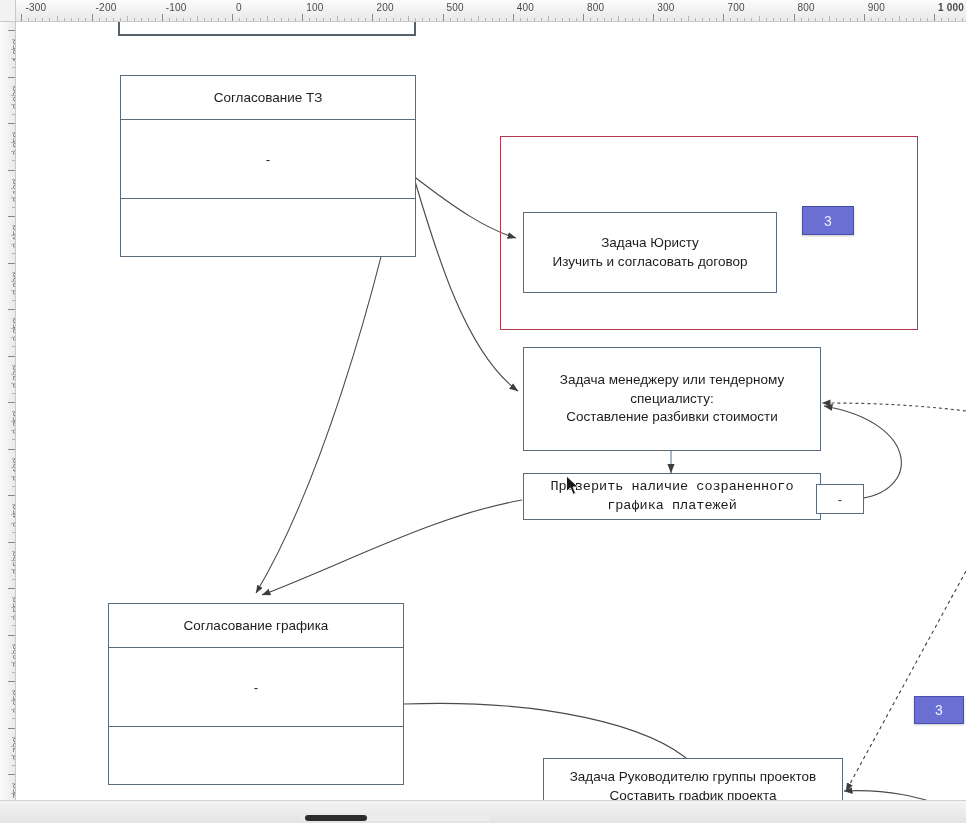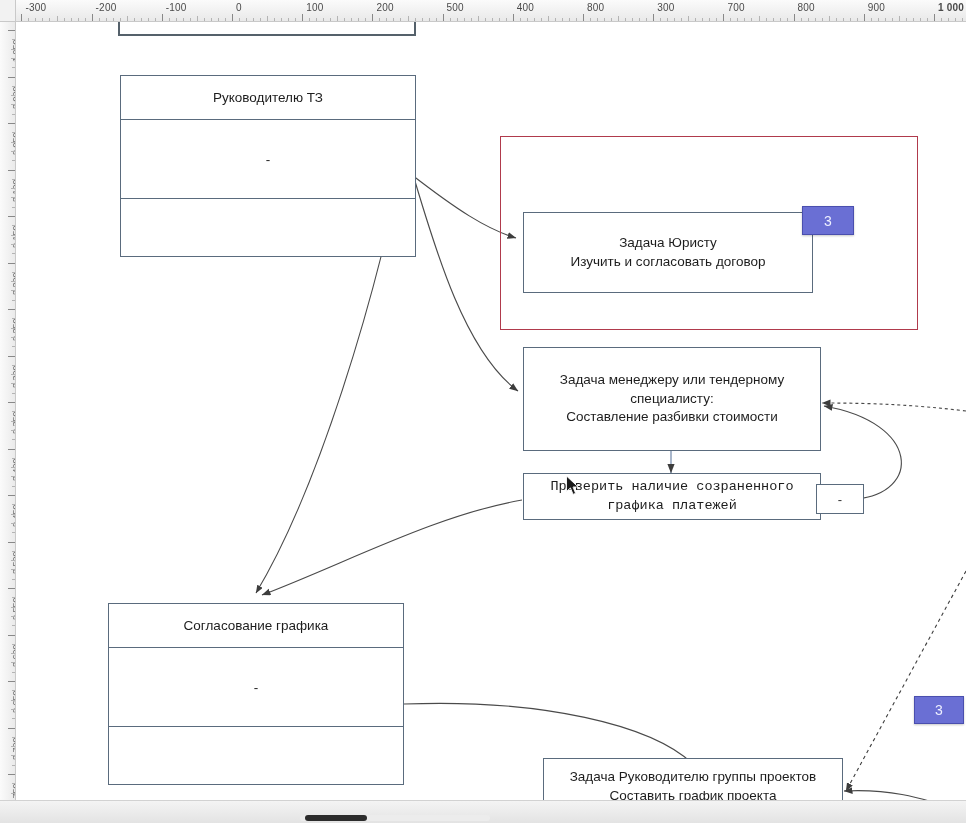--- a/index.html
+++ b/index.html
@@ -417,28 +417,28 @@
     <path d="M 950,388 C 900,382 860,380 806,380" fill="none" stroke="#4a4a4a" stroke-width="1.15" stroke-dasharray="3 3" marker-end="url(#ah)"></path>
 
     <path d="M 388,681 C 520,676 640,700 682,746" fill="none" stroke="#4a4a4a" stroke-width="1.15" marker-end="url(#ah)"></path>
 
     <path d="M 950,548 L 830,768" fill="none" stroke="#3d3d3d" stroke-width="1.1" stroke-dasharray="3.4 3.4" marker-end="url(#ah)"></path>
 
     <path d="M 950,790 C 900,772 870,766 828,768" fill="none" stroke="#4a4a4a" stroke-width="1.15" marker-end="url(#ah)"></path>
   </svg>
 
   <div class="node" style="left:104px; top:52px; width:296px; height:182px;">
-    <div class="hdr">Руководителю ТЗ</div>
+    <div class="hdr">Согласование ТЗ</div>
     <div class="body" style="height:78px;">-</div>
     <div class="ftr"></div>
   </div>
 
   <div class="group-red" style="left:484px; top:113px; width:418px; height:194px;"></div>
 
-  <div class="task" style="left:507px; top:189px; width:290px; height:81px; white-space:pre-line;">Задача Юристу
+  <div class="task" style="left:507px; top:189px; width:254px; height:81px; white-space:pre-line;">Задача Юристу
 Изучить и согласовать договор</div>
   <div class="badge" style="left:786px; top:183px; width:52px; height:29px;">3</div>
 
   <div class="task" style="left:507px; top:324px; width:298px; height:104px; white-space:pre-line;">Задача менеджеру или тендерному
 специалисту:
 Составление разбивки стоимости</div>
 
   <div class="task" style="left:507px; top:450px; width:298px; height:47px; white-space:pre-line;font-family:Liberation Mono, monospace;">Проверить наличие созраненного
 графика платежей</div>
 

